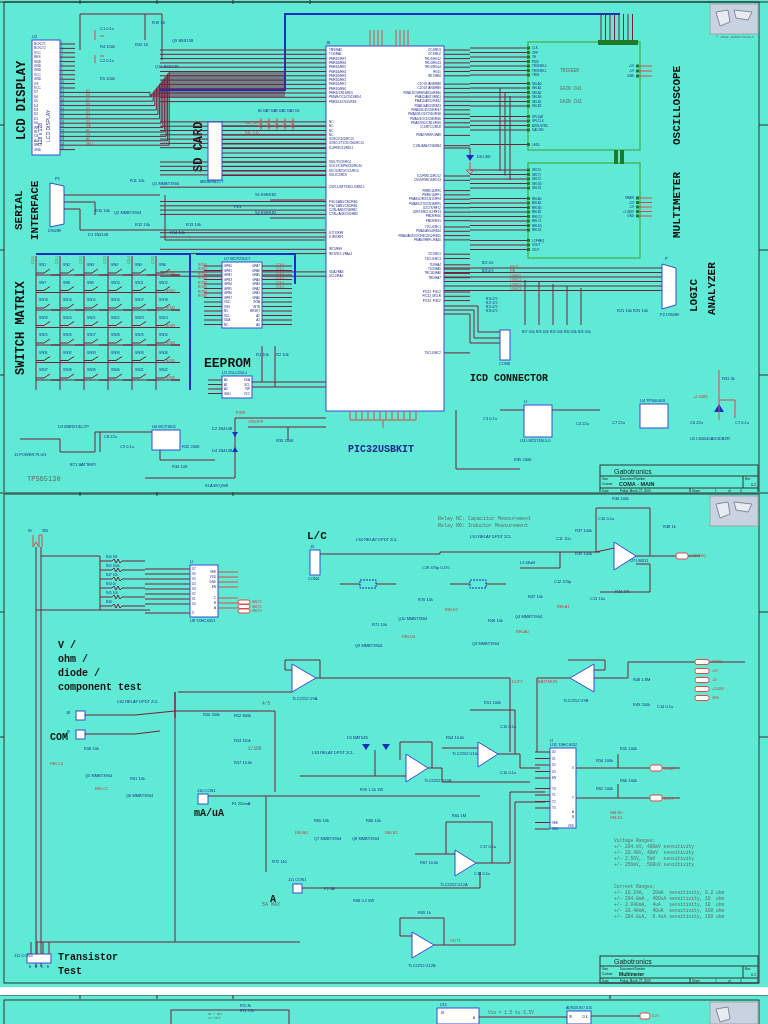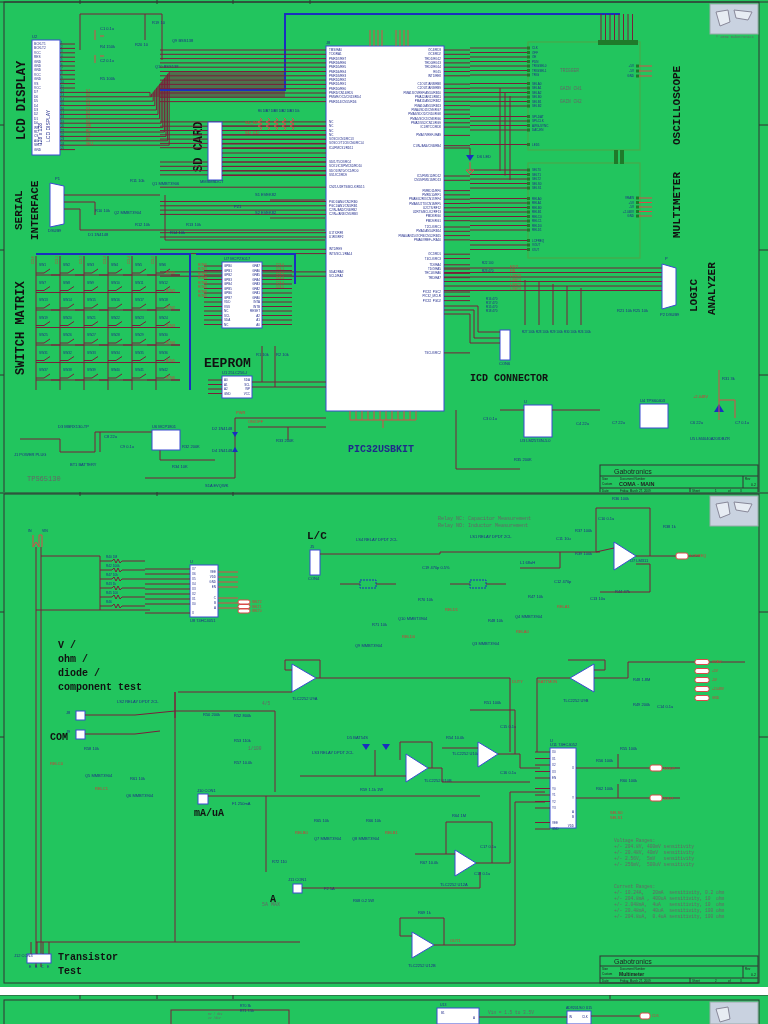--- a/index.html
+++ b/index.html
@@ -1,17 +1,17 @@
 <!DOCTYPE html>
 <html><head>
 <meta charset="utf-8">
 <style>
   html,body{margin:0;padding:0;background:#ffffff;}
   body{width:768px;height:1024px;overflow:hidden;position:relative;font-family:"Liberation Sans",sans-serif;}
-  .sheet{position:absolute;left:0;width:768px;background:#22c55e;}
+  .sheet{position:absolute;left:0;width:768px;background:#5eead4;}
   .sheet svg{position:absolute;left:0;top:0;}
   .blk{font-family:"Liberation Mono",monospace;font-weight:bold;fill:#111;}
   .lbl{font-family:"Liberation Sans",sans-serif;fill:#1f2a8a;}
   .net{font-family:"Liberation Sans",sans-serif;fill:#d23a3a;}
   .note{font-family:"Liberation Mono",monospace;fill:#666;}
   .tb{font-family:"Liberation Sans",sans-serif;fill:#222;}
   .w{stroke:#7a1f3a;stroke-width:1;fill:none;}
   .wr{stroke:#d94a4a;stroke-width:1;fill:none;}
   .bus{stroke:#1a2fbf;stroke-width:2;fill:none;}
   .ic{stroke:#3a4bd0;stroke-width:1;fill:#fff;}

